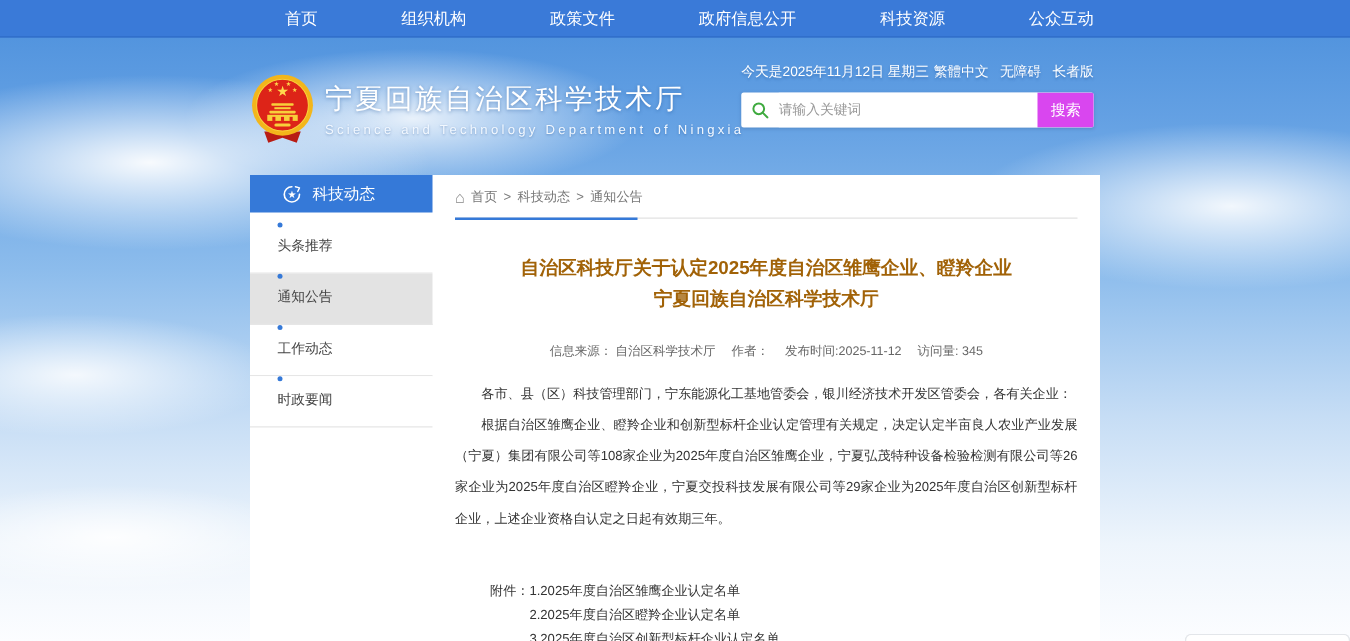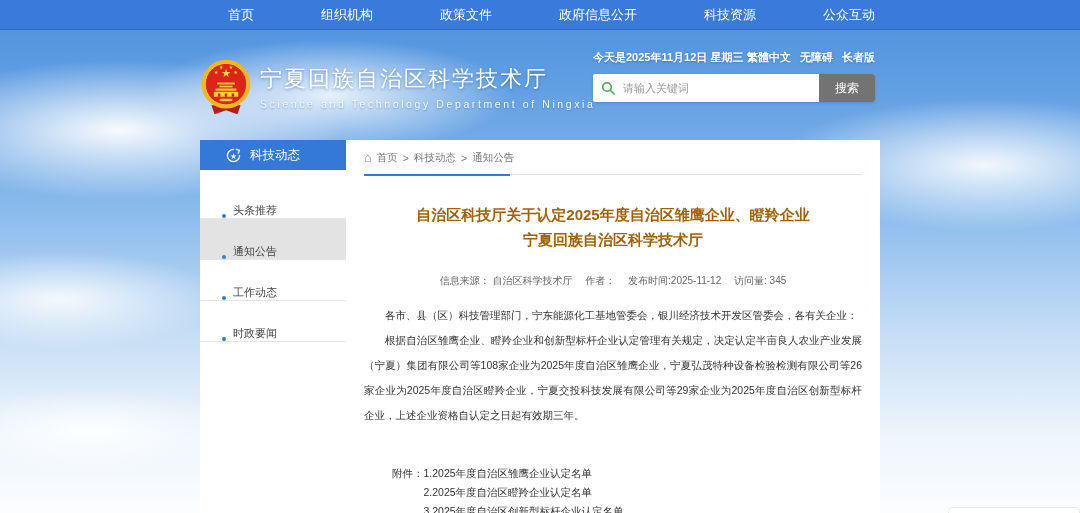--- a/index.html
+++ b/index.html
@@ -26,44 +26,44 @@
   
   .brand { position:absolute; left:200px; top:58px; display:flex; align-items:flex-start; z-index:4; }
   .emblem { width:52px; height:62px; margin-right:8px; }
   .brand-text .cn { color:#fff; font-size:22px; font-weight:normal; letter-spacing:2px;
     text-shadow:0 1px 3px rgba(20,70,140,.45); line-height:1.2; margin-top:8px;}
   .brand-text .en { color:#f2f8ff; font-size:10.5px; letter-spacing:2.6px; margin-top:6px;
     text-shadow:0 1px 2px rgba(20,70,140,.4); white-space:nowrap;}
 
   .header-right { position:absolute; left:593px; top:50px; width:282px; z-index:4; }
   .date-row { display:flex; justify-content:space-between; align-items:center;
-    color:#fff; font-size:11px; text-shadow:0 1px 2px rgba(20,70,140,.35);font-weight:bold; }
+    color:#fff; font-size:11px; text-shadow:0 1px 2px rgba(20,70,140,.35); }
   .quick-links { display:flex; gap:9px; }
   .quick-links span { cursor:pointer; }
   .search-box { margin-top:9px; height:28px; display:flex; background:#fff;
     border-radius:2px; overflow:hidden; box-shadow:0 1px 3px rgba(0,40,90,.18); }
   .search-box .mag { width:30px; display:flex; align-items:center; justify-content:center; }
   .search-box input { flex:1; border:none; outline:none; font-size:11px; color:#333;
     font-family:inherit; }
   .search-box input::placeholder { color:#999; }
-  .search-btn { width:56px; background:#737373; color:#fff; border:none; font-size:12px;
+  .search-btn { width:45px; background:#d946ef; color:#fff; border:none; font-size:12px;
     cursor:pointer; font-family:inherit; }
 
   
   .wrapper { position:absolute; left:200px; top:140px; width:680px; bottom:0;
     background:#fff; display:flex; z-index:3; }
 
   
   .sidebar { width:146px; flex:none; }
   .side-head { height:30px; background:#3579d8; color:#fff; display:flex;
     align-items:center; gap:9px; padding-left:26px; font-size:12.5px; }
   .side-menu { margin-top:8px; }
-  .side-item { height:41px; display:flex; align-items:flex-end; gap:7px;
+  .side-item { height:41px; display:flex; align-items:flex-start; gap:7px;
     padding-left:22px; font-size:11px; color:#444; border-bottom:1px solid #e6e6e6;
-    cursor:pointer; background:#fff; }
+    cursor:pointer; background:#fff;flex-direction:column; }
   .side-item.active { background:#e3e3e3; }
   .dot { width:4px; height:4px; border-radius:50%; background:#3579d8; flex:none; }
 
   
   .content { flex:1; padding:0 18px; }
   .crumb-row { padding-top:11px; display:flex; align-items:center; gap:5px;
     font-size:10.5px; color:#777; padding-bottom:8px; }
   .crumb-row .home { font-size:13px; line-height:10px; color:#888; }
   .crumb-row span[data-name="breadcrumb-link"] { cursor:pointer; }
   .crumb-line { height:2px; border-bottom:1px solid #e2e2e2; position:relative; }

